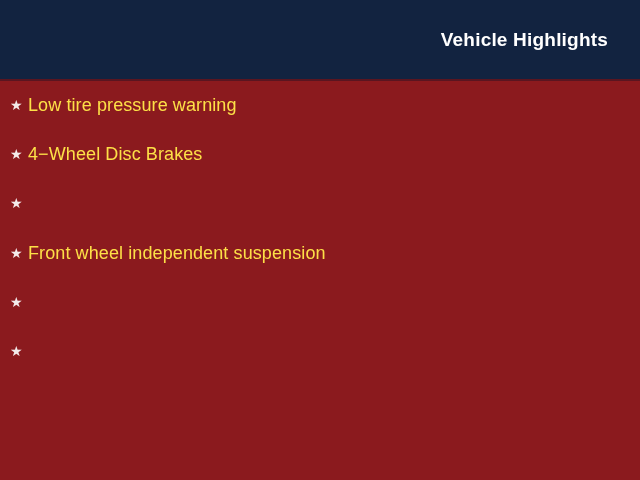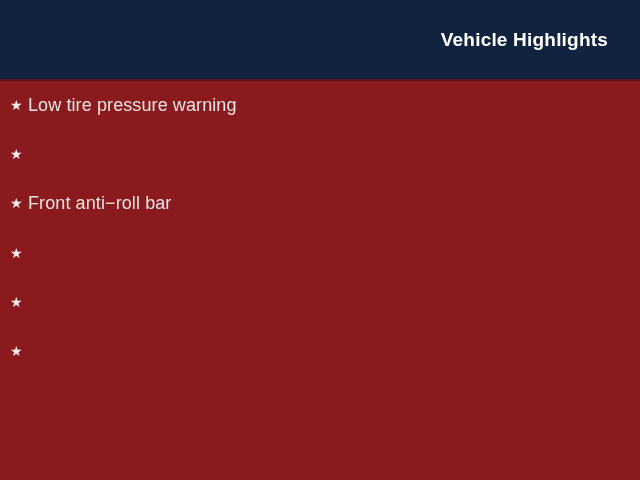--- a/index.html
+++ b/index.html
@@ -79,21 +79,21 @@
     color: #f3eaea;
     font-size: 14px;
     line-height: 1;
     width: 18px;
     flex: 0 0 18px;
     text-align: left;
     position: relative;
     top: -1px;
   }
   .highlight-label {
-    color: #e5e5e5;
+    color: #fde047;
     font-size: 18px;
     line-height: 1.1;
     letter-spacing: 0.1px;
     white-space: nowrap;
   }
   #bottom-edge {
     position: absolute;
     left: 0;
     bottom: 0;
     width: 640px;
@@ -112,27 +112,28 @@
   <div id="header-rule"></div>
 
   <div id="body-panel">
     <ul id="highlights-list">
         <li class="highlight-item">
           <span class="bullet-star">★</span>
           <span class="highlight-label">Low tire pressure warning</span>
         </li>
         <li class="highlight-item">
           <span class="bullet-star">★</span>
+          <span class="highlight-label">4−Wheel Disc Brakes</span>
         </li>
         <li class="highlight-item">
           <span class="bullet-star">★</span>
-          <span class="highlight-label">Front anti−roll bar</span>
         </li>
         <li class="highlight-item">
           <span class="bullet-star">★</span>
+          <span class="highlight-label">Front wheel independent suspension</span>
         </li>
         <li class="highlight-item">
           <span class="bullet-star">★</span>
         </li>
         <li class="highlight-item">
           <span class="bullet-star">★</span>
         </li>
         <li class="highlight-item">
           <span class="bullet-star">★</span>
         </li>

